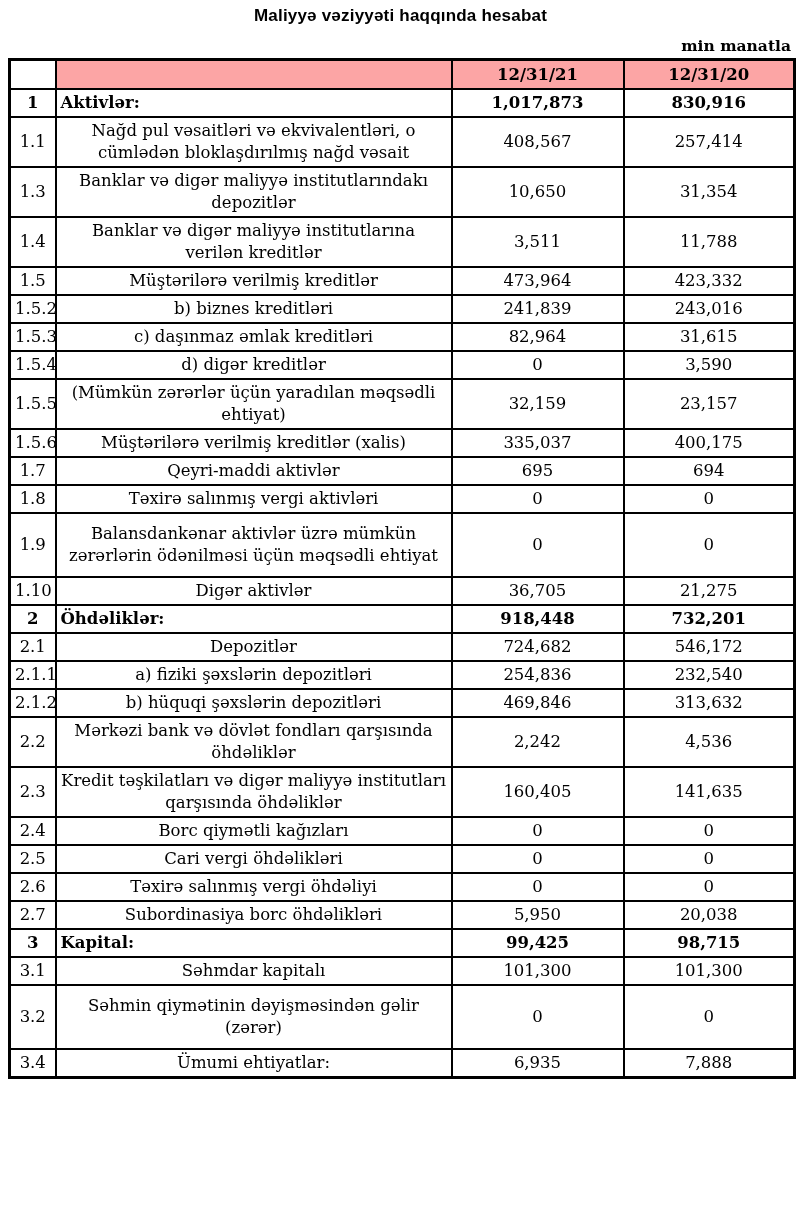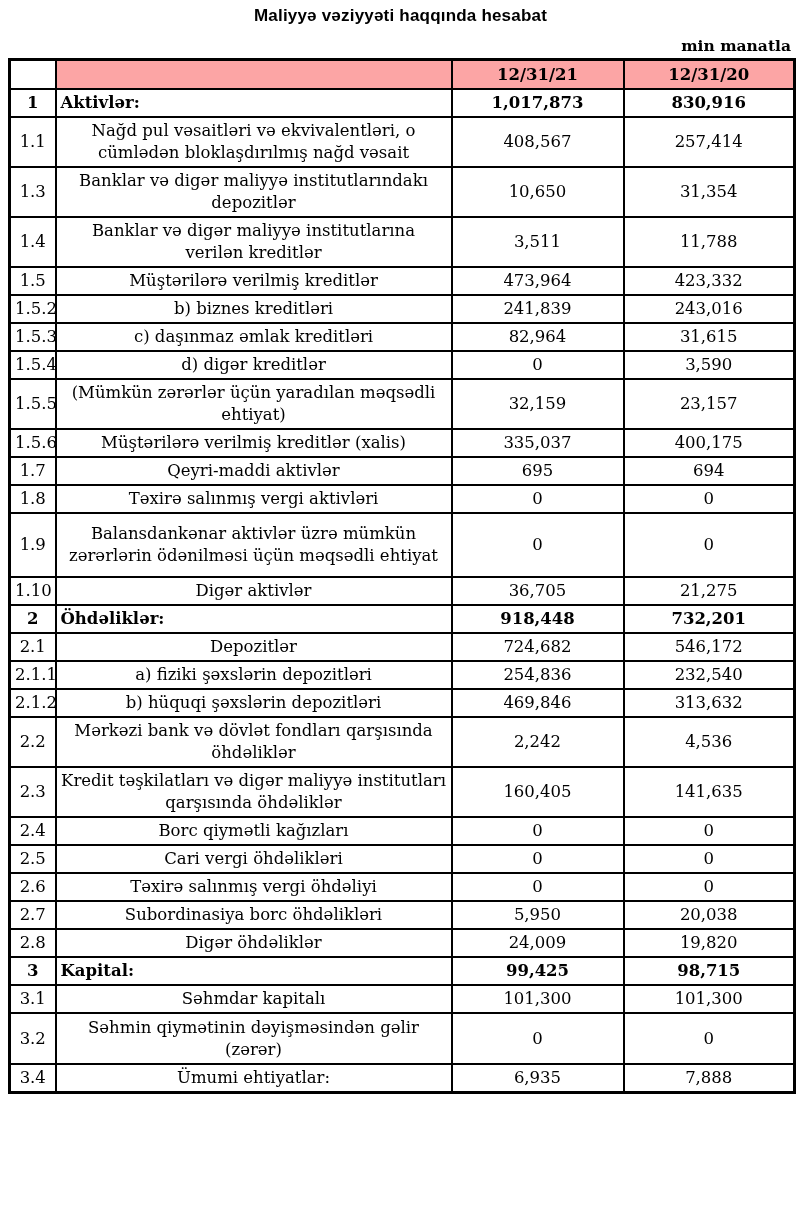--- a/index.html
+++ b/index.html
@@ -59,21 +59,21 @@
     text-align: center;
     font-size: 16.5px;
   }
   td.no  { text-align: center; padding: 2px 1px; }
   td.label { text-align: center; }
   td.val { text-align: center; }
   tr.section td { font-weight: 700; }
   tr.section td.label { text-align: left; }
   
   tbody tr.tall-2 { height: 64px; }
-  tbody tr.tall-1 { height: 51px; }
+  tbody tr.tall-1 { height: 64px; }
 </style>
 </head>
 <body>
 
 <div class="page">
   <div class="doc-title">Maliyyə vəziyyəti haqqında hesabat</div>
   <div class="unit-note">min manatla</div>
 
   <table class="fin">
     <colgroup>
@@ -228,26 +228,20 @@
           <td class="label">Təxirə salınmış vergi öhdəliyi</td>
           <td class="val">0</td>
           <td class="val">0</td>
         </tr>
         <tr>
           <td class="no">2.7</td>
           <td class="label">Subordinasiya borc öhdəlikləri</td>
           <td class="val">5,950</td>
           <td class="val">20,038</td>
         </tr>
-        <tr>
-          <td class="no">2.8</td>
-          <td class="label">Digər öhdəliklər</td>
-          <td class="val">24,009</td>
-          <td class="val">19,820</td>
-        </tr>
         <tr class="section">
           <td class="no">3</td>
           <td class="label">Kapital:</td>
           <td class="val">99,425</td>
           <td class="val">98,715</td>
         </tr>
         <tr>
           <td class="no">3.1</td>
           <td class="label">Səhmdar kapitalı</td>
           <td class="val">101,300</td>

